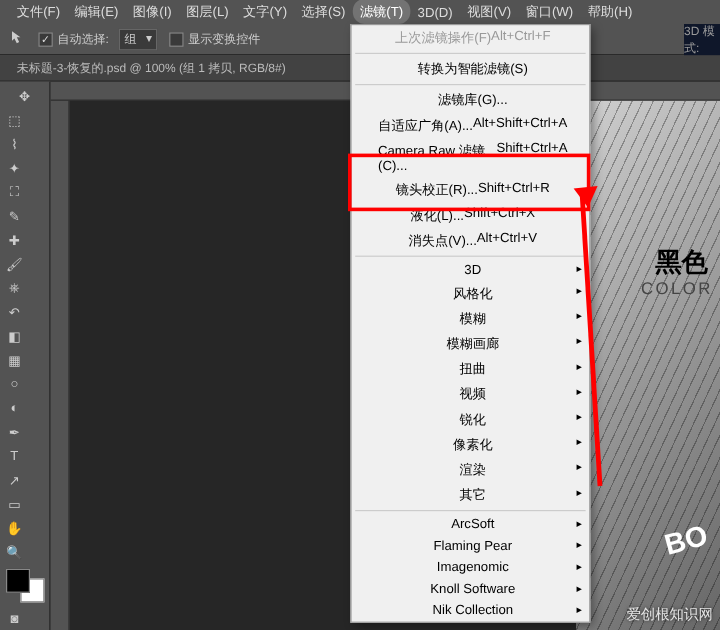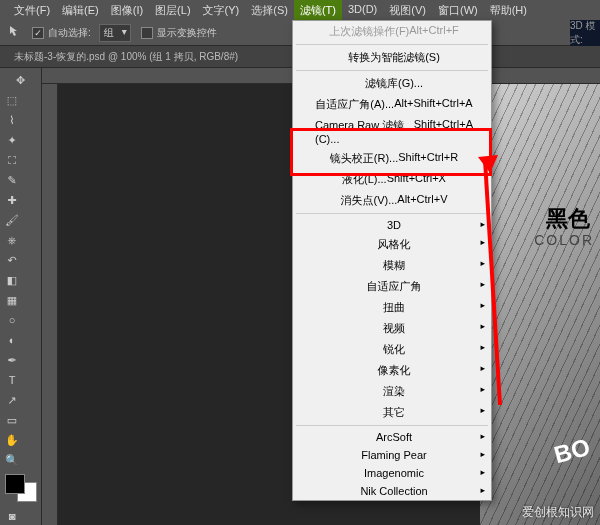--- a/index.html
+++ b/index.html
@@ -1,20 +1,20 @@
 <!DOCTYPE html>
 <html><head>
   <meta charset="utf-8">
   <style>
     * { margin: 0; padding: 0; box-sizing: border-box; font-family: "Microsoft YaHei", Arial, sans-serif; }
     body { width: 600px; height: 525px; background: #535353; overflow: hidden; position: relative; }
     
-    .menubar { background: #535353; height: 20px; display: flex; padding-left: 8px; }
+    .menubar { background: #535353; height: 20px; display: flex; padding-left: 8px; align-items: flex-end; }
     .menubar-item { color: #ddd; font-size: 11px; padding: 3px 6px; cursor: pointer; }
-    .menubar-item.active { background: #4d7c0f; color: #fff; }
+    .menubar-item.active { background: #737373; color: #fff; border-radius: 10px; }
     
     .options-bar { background: #535353; height: 26px; display: flex; align-items: center; padding: 0 8px; border-bottom: 1px solid #2a2a2a; }
     .move-icon { width: 18px; height: 18px; margin-right: 6px; }
     .checkbox { width: 12px; height: 12px; border: 1px solid #888; background: #3a3a3a; margin-right: 4px; }
     .checkbox.checked::after { content: "✓"; color: #ddd; font-size: 9px; display: block; text-align: center; line-height: 10px; }
     .options-label { color: #ccc; font-size: 10px; margin-right: 8px; }
     .dropdown { background: #3a3a3a; border: 1px solid #666; color: #ccc; font-size: 10px; padding: 1px 16px 1px 4px; margin-right: 10px; position: relative; }
     .dropdown::after { content: "▾"; position: absolute; right: 3px; }
     
     .tab-bar { background: #424242; height: 22px; display: flex; align-items: center; padding-left: 6px; border-bottom: 1px solid #2a2a2a; }
@@ -170,21 +170,21 @@
   <div class="menu-item submenu-arrow">
       <span>3D</span>
     </div>
   <div class="menu-item submenu-arrow">
       <span>风格化</span>
     </div>
   <div class="menu-item submenu-arrow">
       <span>模糊</span>
     </div>
   <div class="menu-item submenu-arrow">
-      <span>自适应广角</span>
+      <span>模糊画廊</span>
     </div>
   <div class="menu-item submenu-arrow">
       <span>扭曲</span>
     </div>
   <div class="menu-item submenu-arrow">
       <span>视频</span>
     </div>
   <div class="menu-item submenu-arrow">
       <span>锐化</span>
     </div>
@@ -199,20 +199,23 @@
     </div>
   <div class="menu-sep"></div>
   <div class="menu-item submenu-arrow">
       <span>ArcSoft</span>
     </div>
   <div class="menu-item submenu-arrow">
       <span>Flaming Pear</span>
     </div>
   <div class="menu-item submenu-arrow">
       <span>Imagenomic</span>
+    </div>
+  <div class="menu-item submenu-arrow">
+      <span>Knoll Software</span>
     </div>
   <div class="menu-item submenu-arrow">
       <span>Nik Collection</span>
     </div>
 
 </div>
 
 <div class="highlight-box hb1"></div>
 <svg class="arrow-annotation" width="100" height="260" viewBox="0 0 100 260">
   <path d="M 45 5 L 60 250" stroke="#f00" stroke-width="4" fill="none"></path>

